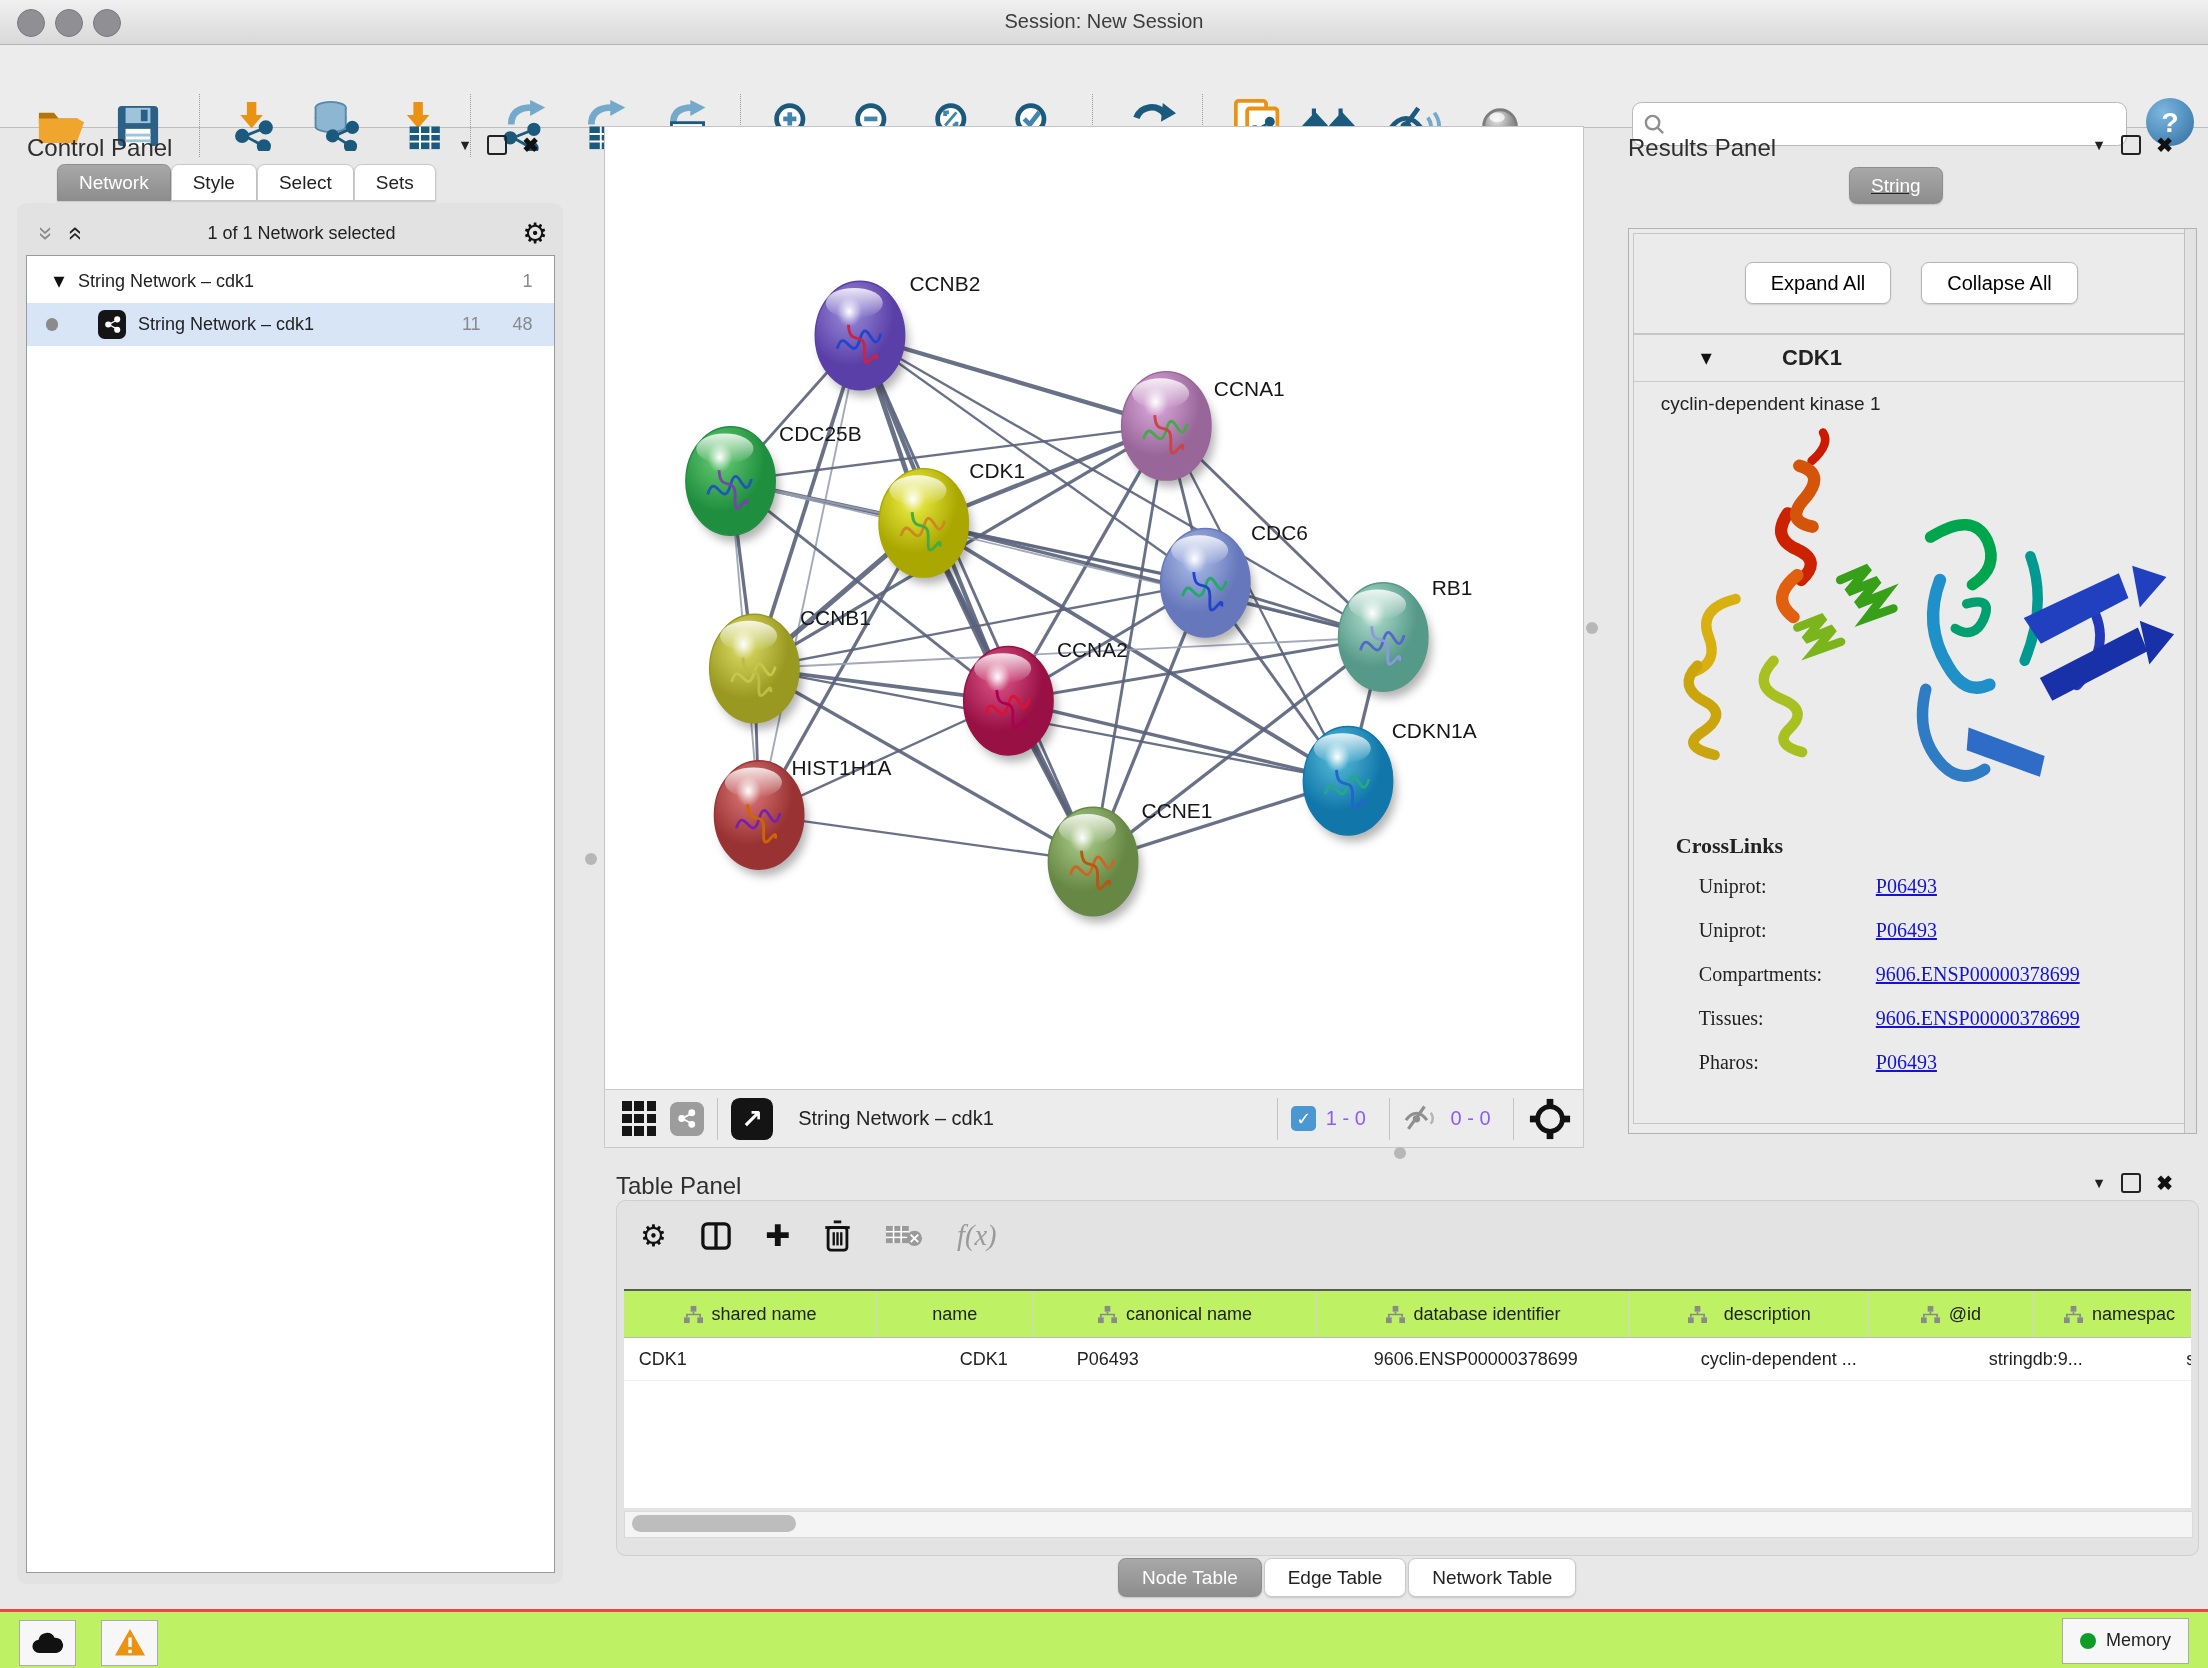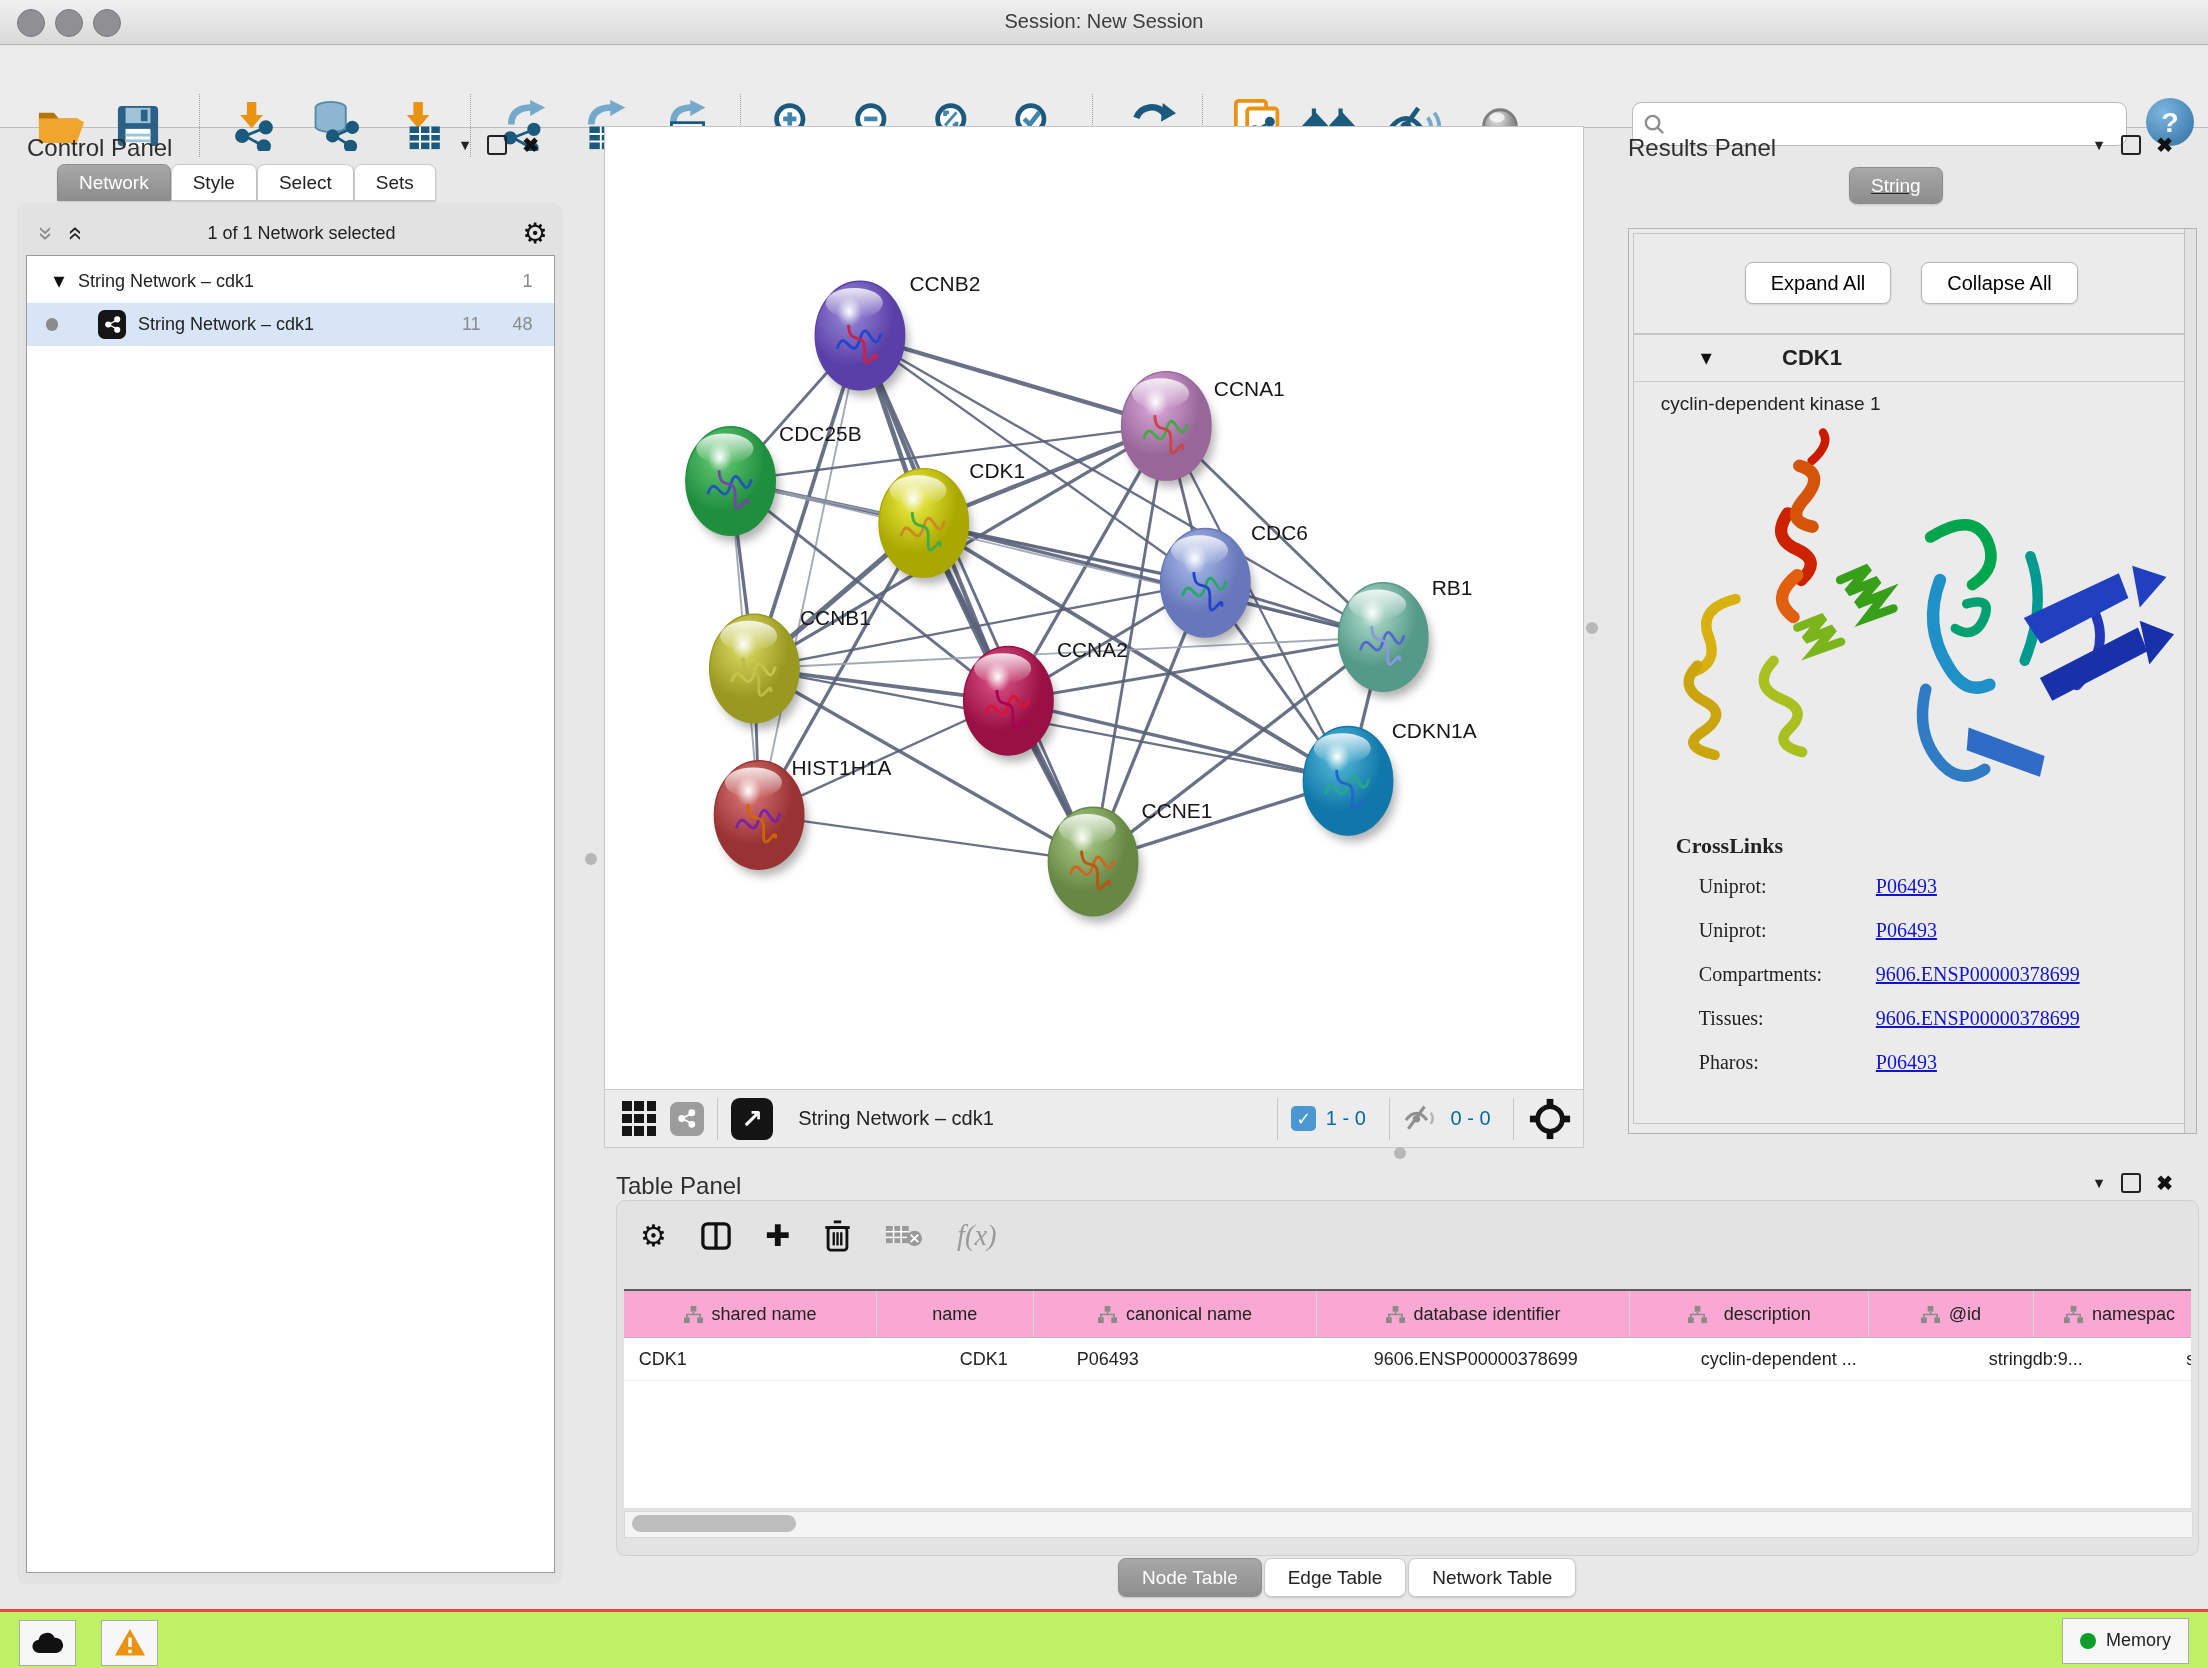--- a/index.html
+++ b/index.html
@@ -61,21 +61,21 @@
   .grid9{display:grid;grid-template-columns:repeat(3,9.5px);grid-gap:2.9px;margin-left:17px;}
   .grid9 span{width:9.5px;height:9.5px;background:#161616;}
   .sharegray{width:34px;height:34px;border-radius:7.6px;background:#9c9c9c;margin-left:13.3px;
     display:flex;align-items:center;justify-content:center;}
   .birdseye{width:42px;height:42px;border-radius:8.6px;background:#141414;color:#fff;
     display:flex;align-items:center;justify-content:center;font-size:26px;font-weight:bold;
     font-family:"DejaVu Sans",sans-serif;}
   .netname{font-size:20px;color:#222;margin-left:25px;flex:1;}
   .chk{width:25px;height:25px;border-radius:4.8px;background:#4a97d2;color:#fff;font-size:18px;
     display:flex;align-items:center;justify-content:center;font-family:"DejaVu Sans",sans-serif;}
-  .graycount{color:#0369a1;font-size:20px;margin:0 9.5px;}
+  .graycount{color:#8b5cf6;font-size:20px;margin:0 9.5px;}
   
   .rp-tab{position:absolute;left:1849px;top:167px;text-decoration:underline;}
   .rp-box{position:absolute;left:1628px;top:228px;width:567px;height:904px;background:#ebebeb;
     border:1.9px solid #b2b2b2;}
   .rp-sub1{position:absolute;left:3.8px;top:3.8px;width:555px;height:99px;border:1px solid #c6c6c6;
     display:flex;align-items:center;justify-content:center;gap:30px;}
   .btn{background:#fff;border:1px solid #b5b5b5;border-radius:7.6px;font-size:20px;
     padding:8.6px 25px;box-shadow:0 1px 1.9px rgba(0,0,0,.12);}
   .rp-sub2{position:absolute;left:3.8px;top:105px;width:555px;height:788px;border:1px solid #c6c6c6;}
   .rp-hd{display:flex;align-items:center;height:46px;border-bottom:1px solid #cacaca;}
@@ -90,21 +90,21 @@
   .rp-scroll{position:absolute;right:0;top:0;width:11.4px;height:100%;background:#e3e3e3;
     border-left:1px solid #c0c0c0;}
   
   .tp-box{position:absolute;left:616px;top:1200px;width:1581px;height:354px;background:#e3e3e3;
     border-radius:9.5px;border:1px solid #cfcfcf;}
   .tp-icons{position:absolute;left:23px;top:17px;display:flex;align-items:center;gap:34px;}
   .tp-ic{font-size:30px;color:#111;font-family:"DejaVu Sans",sans-serif;}
   .fx{font-family:"Liberation Serif",serif;font-style:italic;font-size:28.5px;color:#9a9a9a;}
   .tbl{position:absolute;left:6.7px;top:88px;width:1567px;height:217px;background:#fff;
     border-top:2.9px solid #5a5a5a;overflow:hidden;}
-  .thead{display:flex;background:#f9a8d4;border-bottom:1px solid #b9b9b9;height:46px;}
+  .thead{display:flex;background:#bef264;border-bottom:1px solid #b9b9b9;height:46px;}
   .th{display:flex;align-items:center;justify-content:center;font-size:18px;gap:7.6px;
     border-right:1px solid #d6d6d6;overflow:hidden;white-space:nowrap;}
   .trow{display:flex;height:42px;border-bottom:1px solid #f0f0f0;}
   .td{font-size:18px;display:flex;align-items:center;padding-left:15px;overflow:hidden;white-space:nowrap;}
   .hscroll{position:absolute;left:6.7px;top:310px;width:1567px;height:25px;background:#f4f4f4;
     border:1px solid #d9d9d9;}
   .hthumb{position:absolute;left:7.6px;top:2.9px;width:164px;height:17px;border-radius:8.6px;background:#bdbdbd;}
   .tp-tabs{position:absolute;left:1118px;top:1558px;display:flex;}
   .tp-tabs .tab{border-radius:7.6px;margin-right:1.9px;padding:7.6px 23px;}
   

